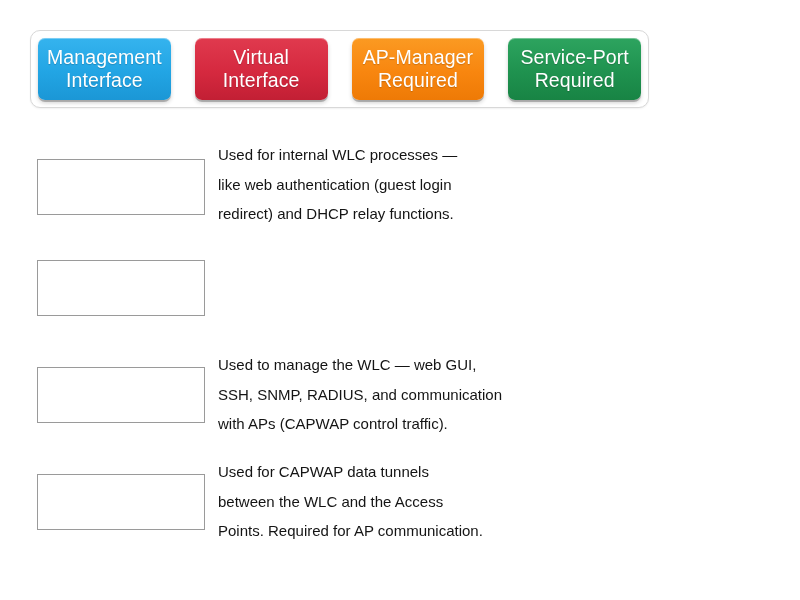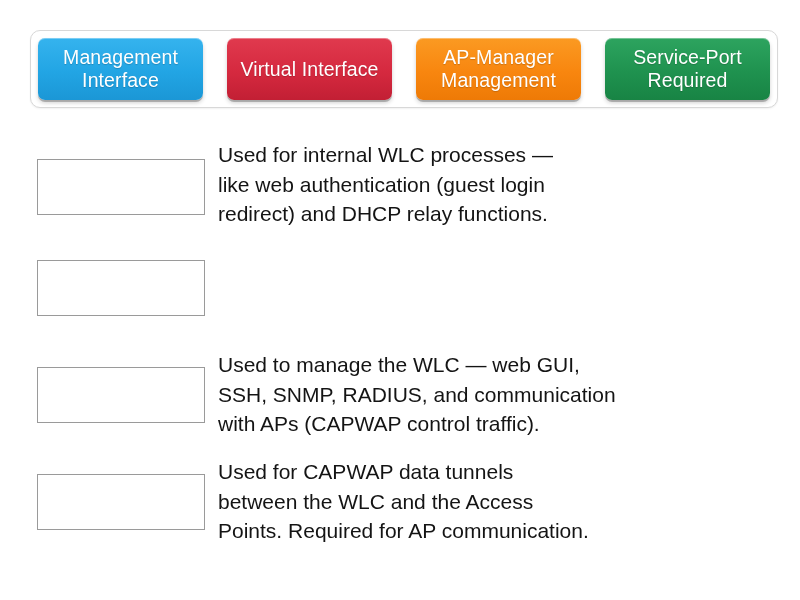--- a/index.html
+++ b/index.html
@@ -13,21 +13,21 @@
     overflow: hidden;
     font-family: "Liberation Sans", sans-serif;
     -webkit-font-smoothing: antialiased;
   }
 
   
   .tray {
     position: absolute;
     left: 30px;
     top: 30px;
-    width: 748px;
+    width: 619px;
     height: 78px;
     box-sizing: border-box;
     border: 1px solid #d8d8d8;
     border-radius: 10px;
     background: #ffffff;
     box-shadow: 0 1px 2px rgba(0,0,0,0.06);
     display: flex;
     align-items: center;
     padding: 0 7px;
     gap: 24px;
@@ -83,21 +83,21 @@
     flex: 0 0 auto;
   }
   .row-1 .dropzone { margin-top: 31px; }
   .row-2 .dropzone { margin-top: 25px; }
   .row-3 .dropzone { margin-top: 25px; }
   .row-4 .dropzone { margin-top: 25px; }
 
   .desc {
     margin-left: 13px;
     color: #141414;
-    font-size: 21px;
+    font-size: 15px;
     line-height: 29.5px;
     padding-top: 12px;
     max-width: 580px;
     white-space: pre-line;
   }
   .row-2 .desc { padding-top: 8px; }
   .row-3 .desc { padding-top: 8px; }
   .row-4 .desc { padding-top: 8px; }
 </style>
 </head>
@@ -107,21 +107,21 @@
   <div class="tile blue">
     <span class="tile-label">Management
 Interface</span>
   </div>
   <div class="tile red">
     <span class="tile-label">Virtual
 Interface</span>
   </div>
   <div class="tile orange">
     <span class="tile-label">AP-Manager
-Management</span>
+Required</span>
   </div>
   <div class="tile green">
     <span class="tile-label">Service-Port
 Required</span>
   </div>
 </div>
 
 <div class="rows">
 
   <div class="row row-1">

